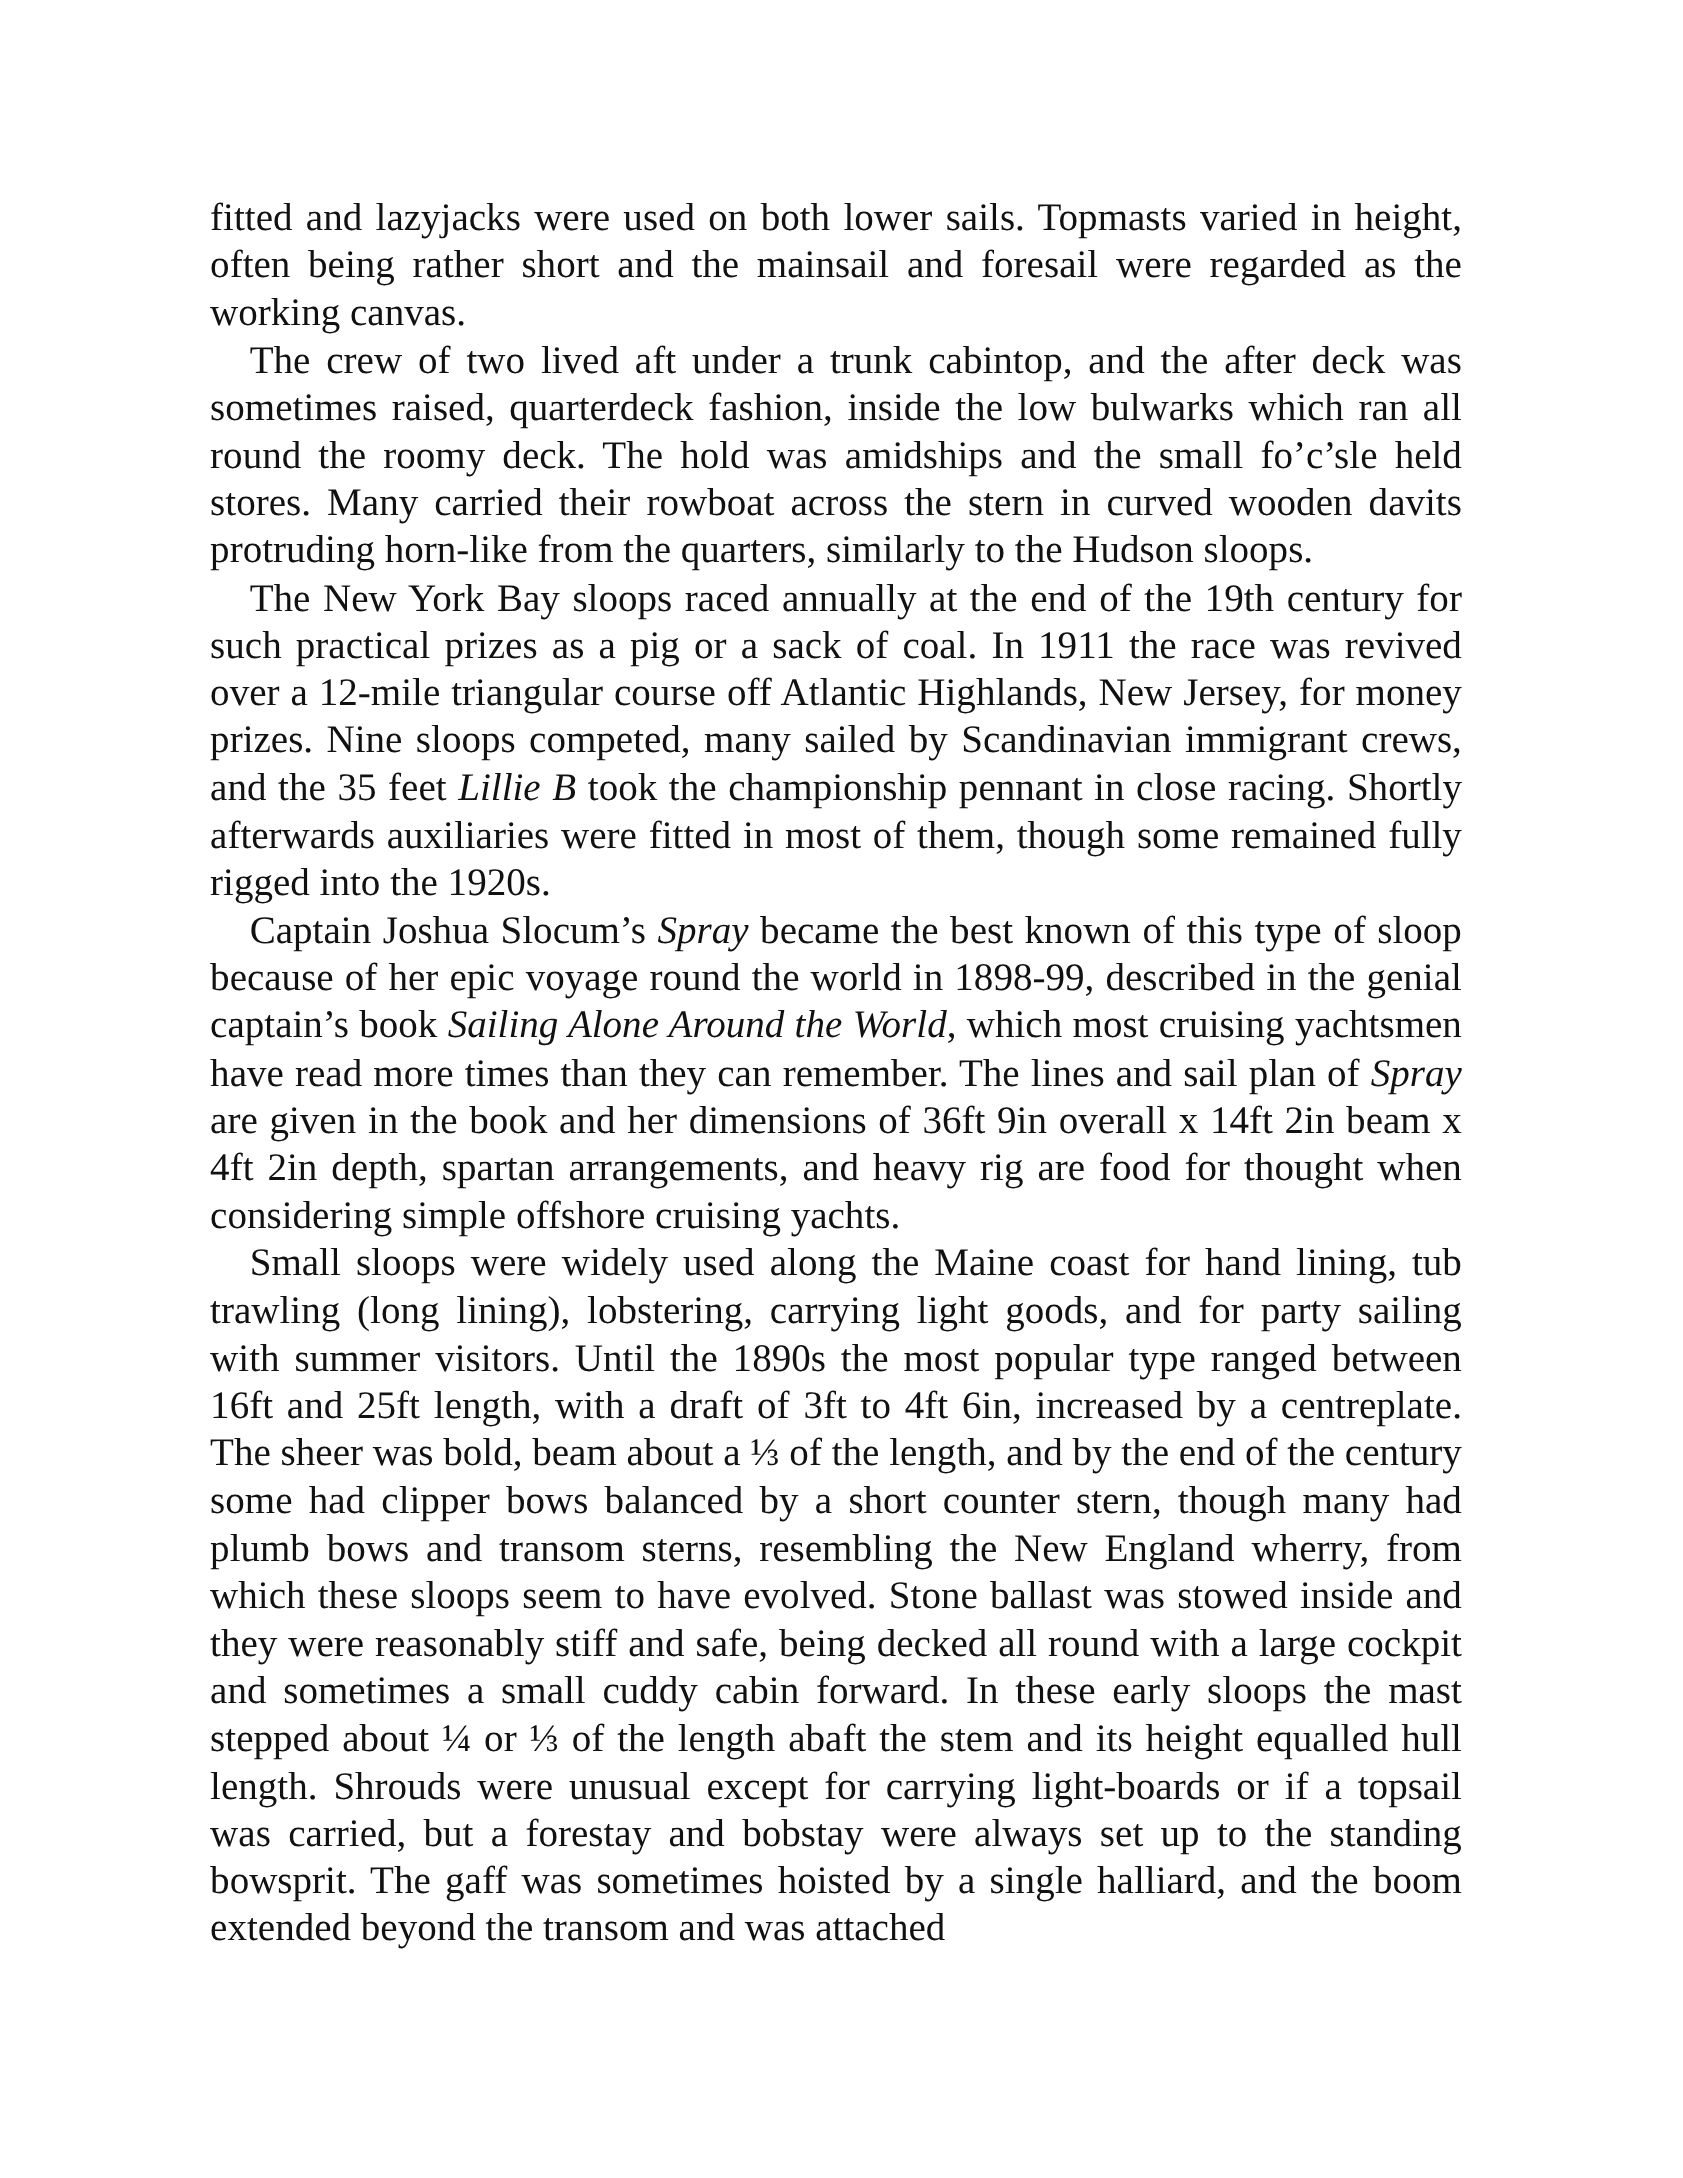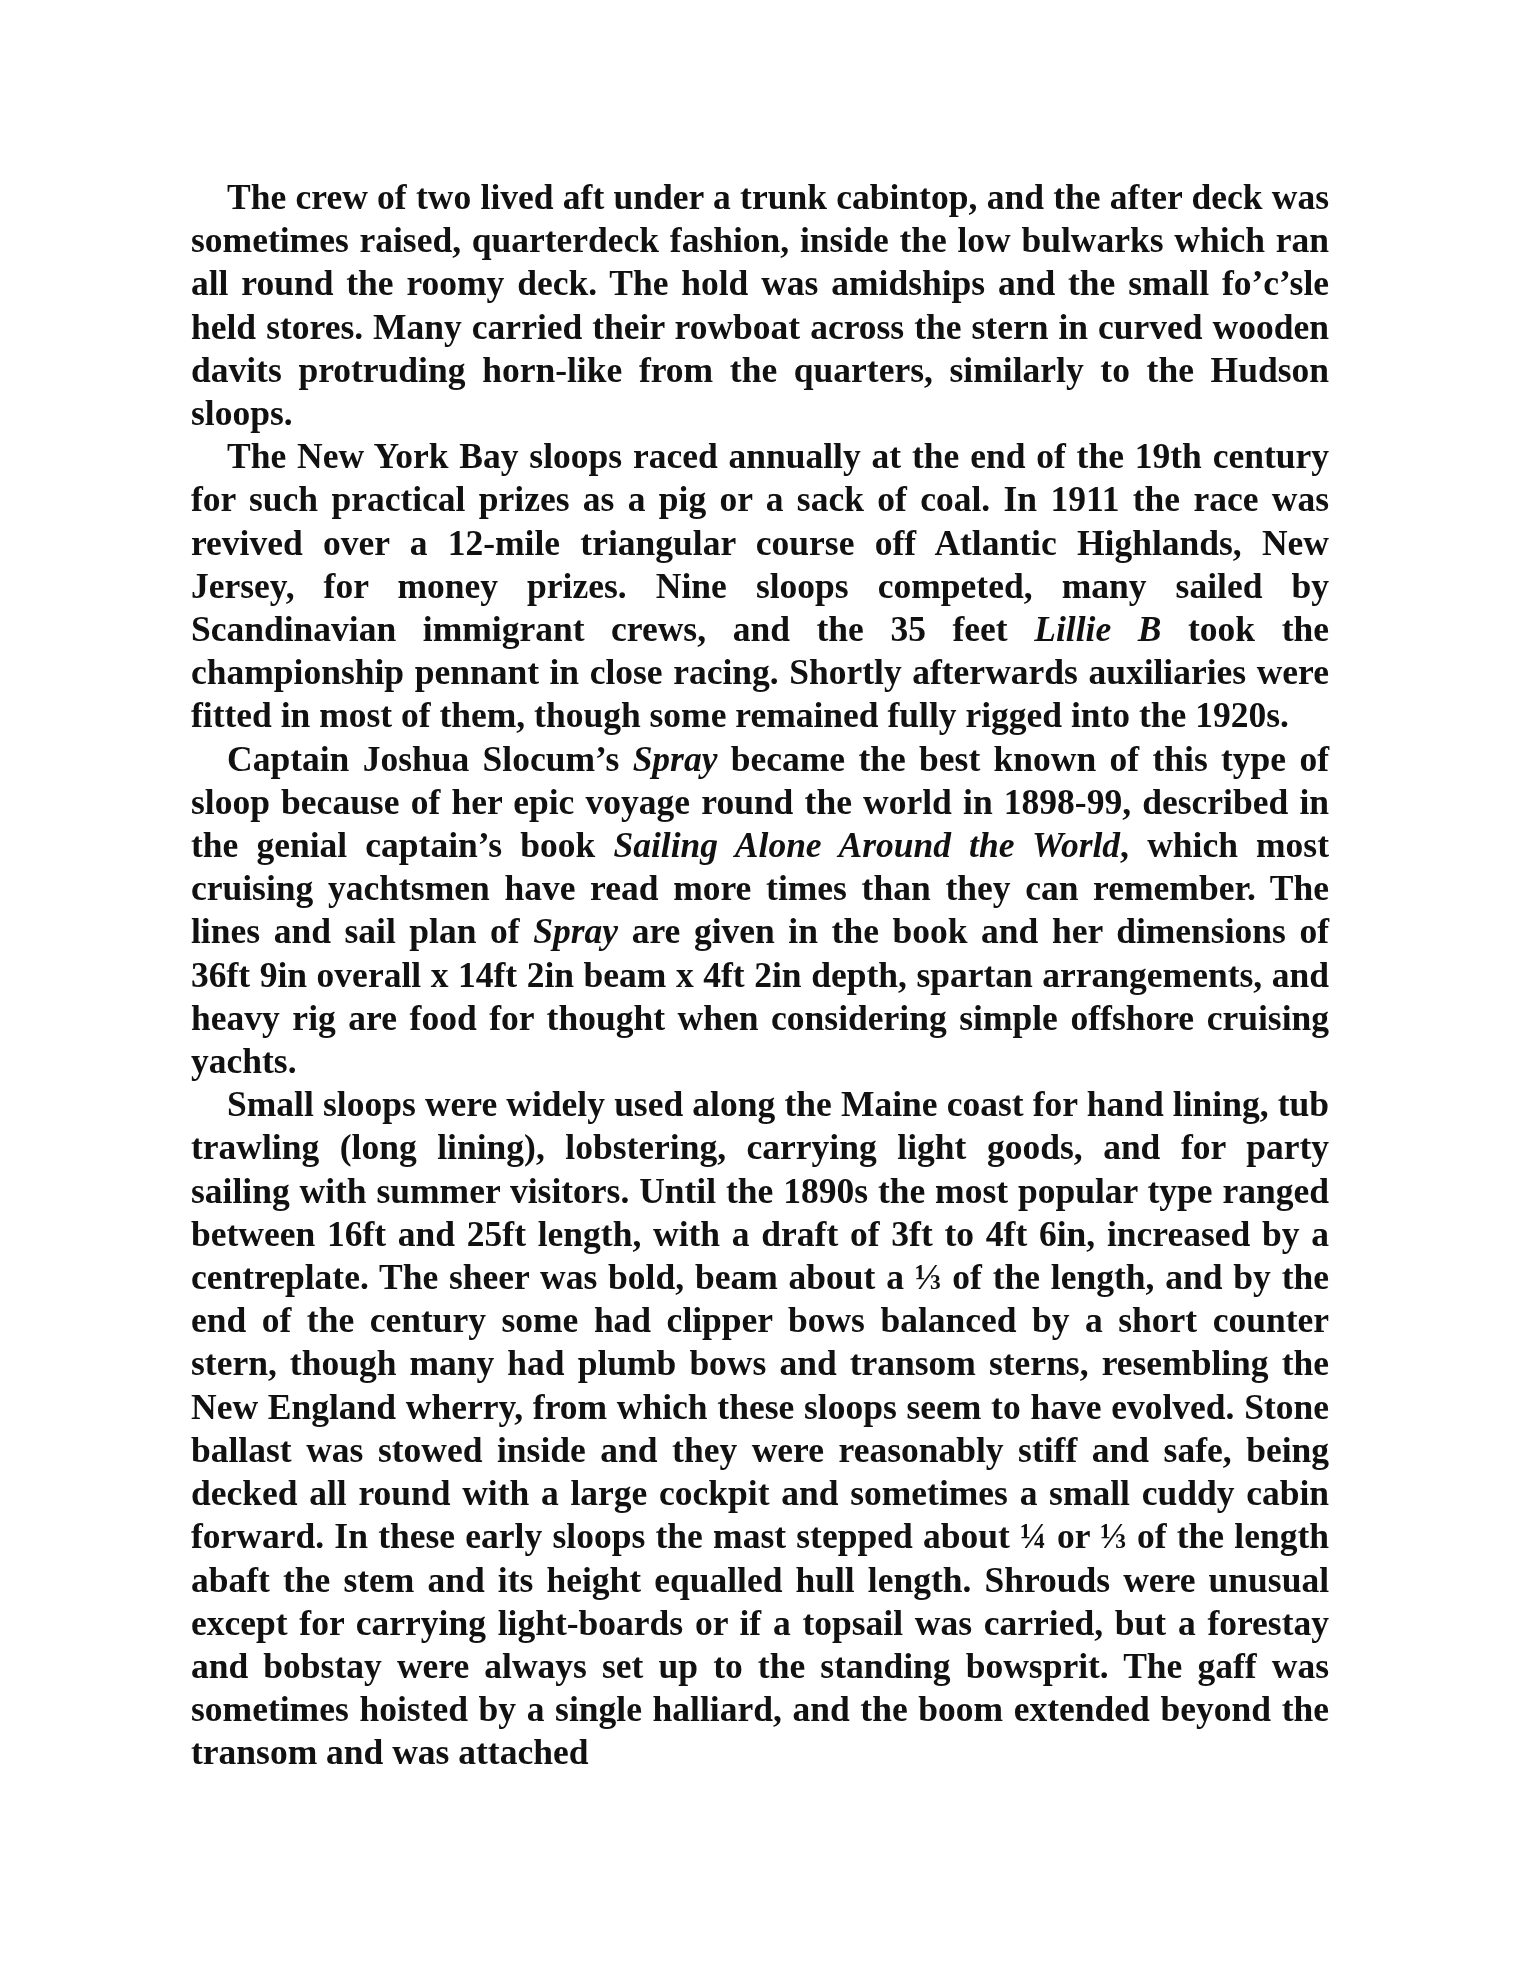--- a/index.html
+++ b/index.html
@@ -9,28 +9,31 @@
     left: 191px;
     top: 176px;
     width: 1138px;
     font-family: "Liberation Serif", "DejaVu Serif", serif;
     font-size: 35.5px;
     line-height: 43.2px;
     color: #111111;
     text-align: justify;
   }
   .para { margin: 0; }
-  .para.indent { text-indent: 36px; font-weight: bold; }
+  .para.indent { text-indent: 36px; }
   .para.cont { text-indent: 0; }
   i { font-style: italic; }
 </style>
 </head>
 <body>
 
 <div class="page">
+  <p class="para cont">
+    <span>fitted and lazyjacks were used on both lower sails. Topmasts varied in height, often being rather short and the mainsail and foresail were regarded as the working canvas.</span>
+  </p>
   <p class="para indent">
     <span>The crew of two lived aft under a trunk cabintop, and the after deck was sometimes raised, quarterdeck fashion, inside the low bulwarks which ran all round the roomy deck. The hold was amidships and the small fo’c’sle held stores. Many carried their rowboat across the stern in curved wooden davits protruding horn-like from the quarters, similarly to the Hudson sloops.</span>
   </p>
   <p class="para indent">
     <span>The New York Bay sloops raced annually at the end of the 19th century for such practical prizes as a pig or a sack of coal. In 1911 the race was revived over a 12-mile triangular course off Atlantic Highlands, New Jersey, for money prizes. Nine sloops competed, many sailed by Scandinavian immigrant crews, and the 35 feet </span><i>Lillie B</i><span> took the championship pennant in close racing. Shortly afterwards auxiliaries were fitted in most of them, though some remained fully rigged into the 1920s.</span>
   </p>
   <p class="para indent">
     <span>Captain Joshua Slocum’s </span><i>Spray</i><span> became the best known of this type of sloop because of her epic voyage round the world in 1898-99, described in the genial captain’s book </span><i>Sailing Alone Around the World</i><span>, which most cruising yachtsmen have read more times than they can remember. The lines and sail plan of </span><i>Spray</i><span> are given in the book and her dimensions of 36ft 9in overall x 14ft 2in beam x 4ft 2in depth, spartan arrangements, and heavy rig are food for thought when considering simple offshore cruising yachts.</span>
   </p>
   <p class="para indent">

